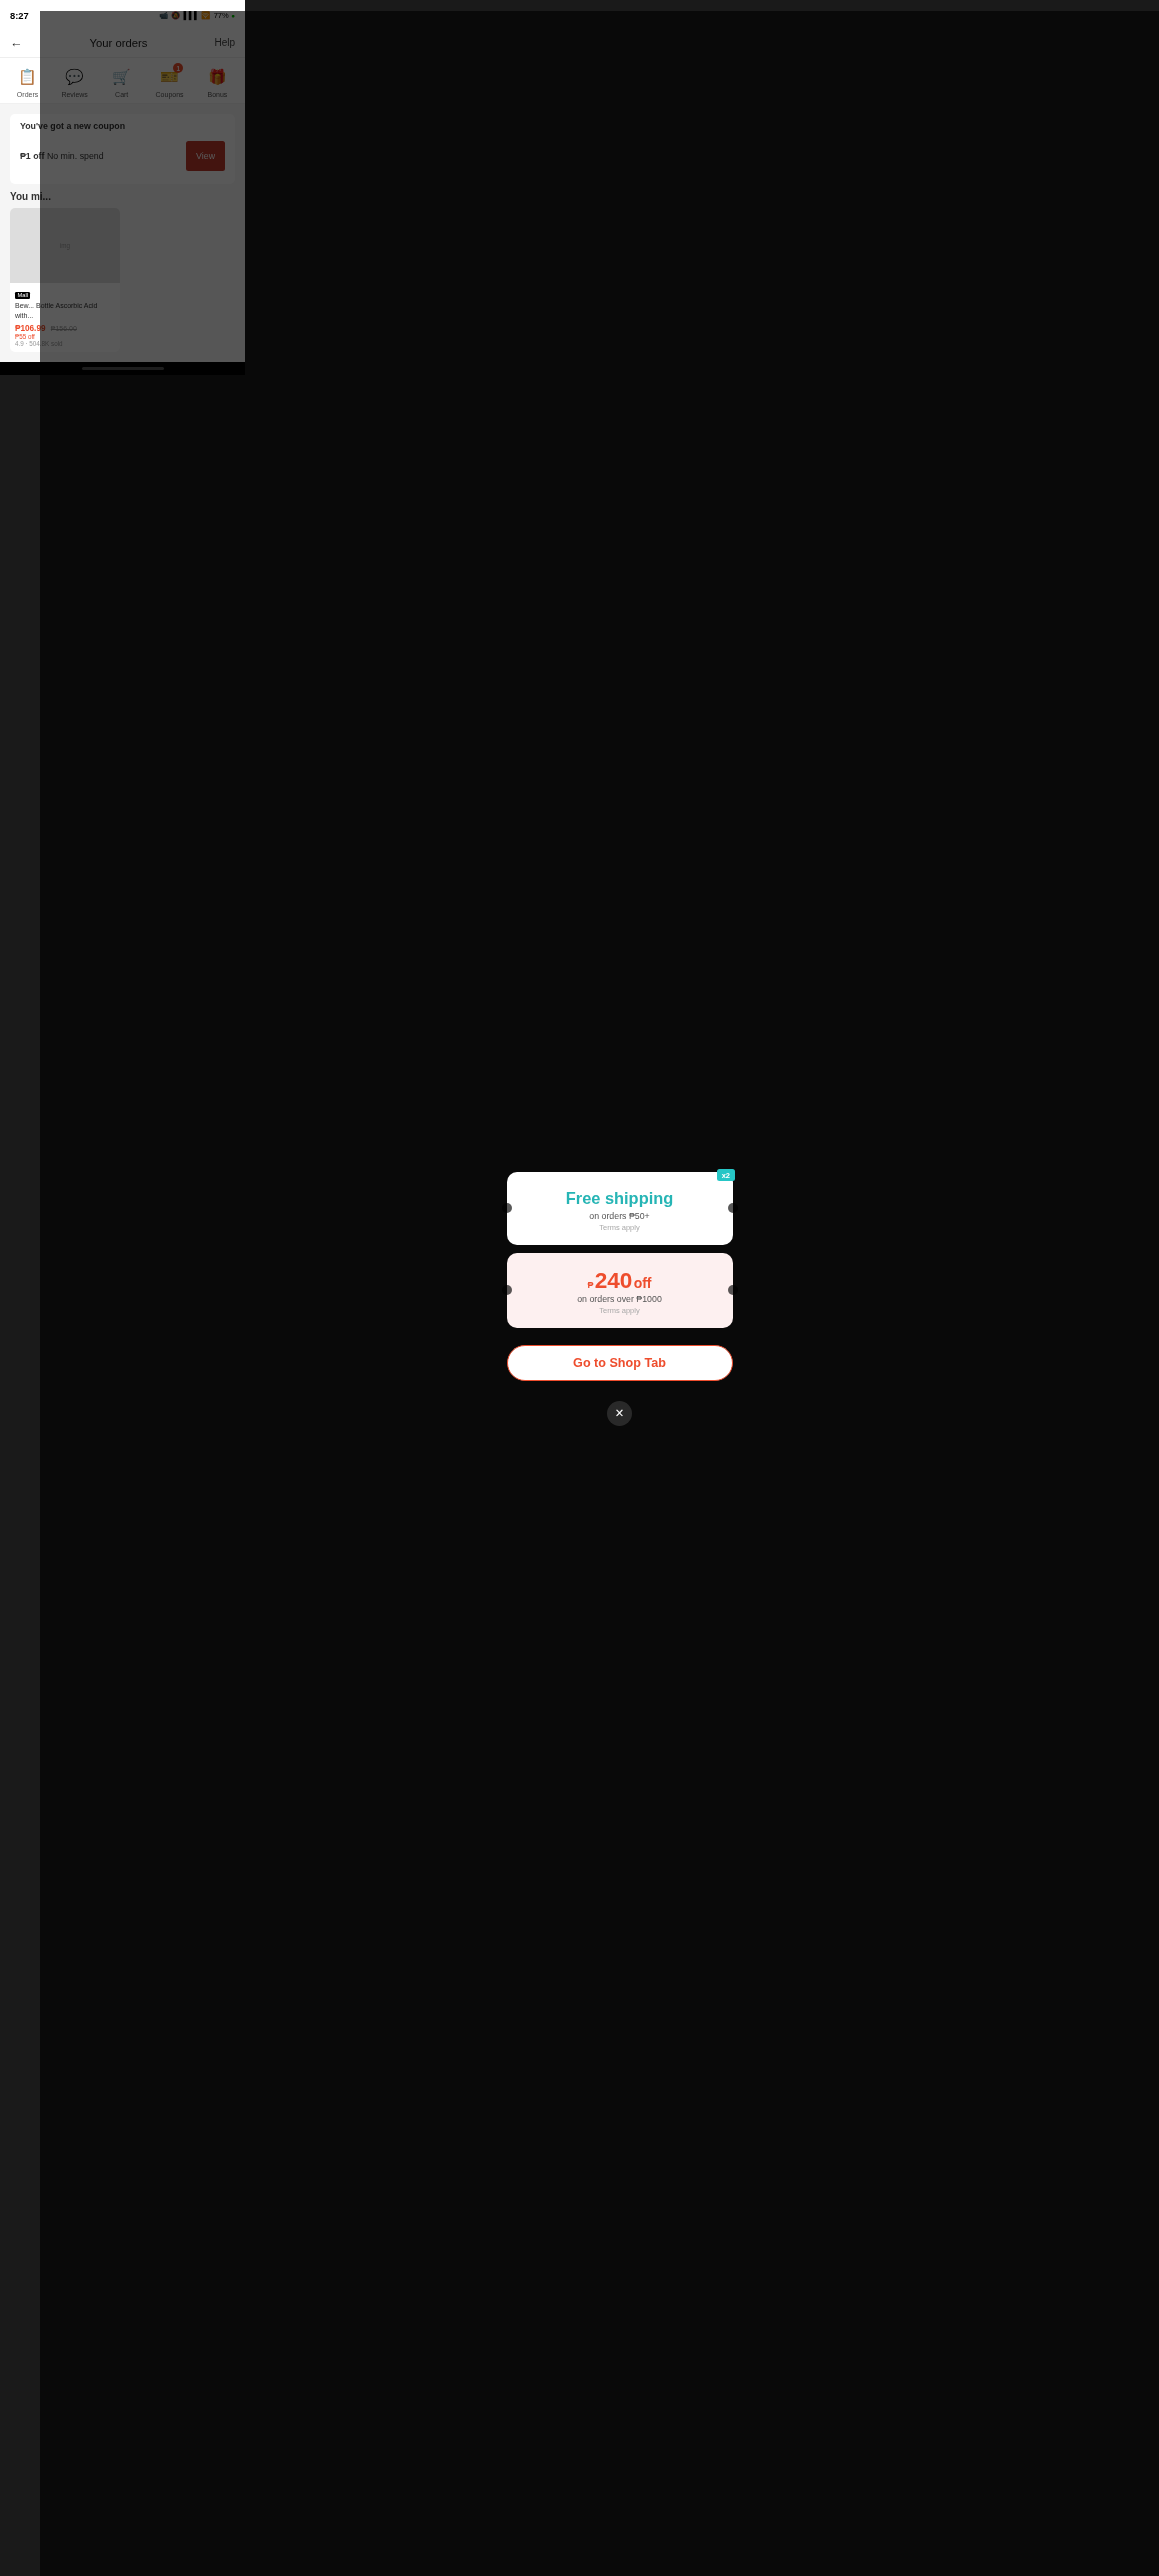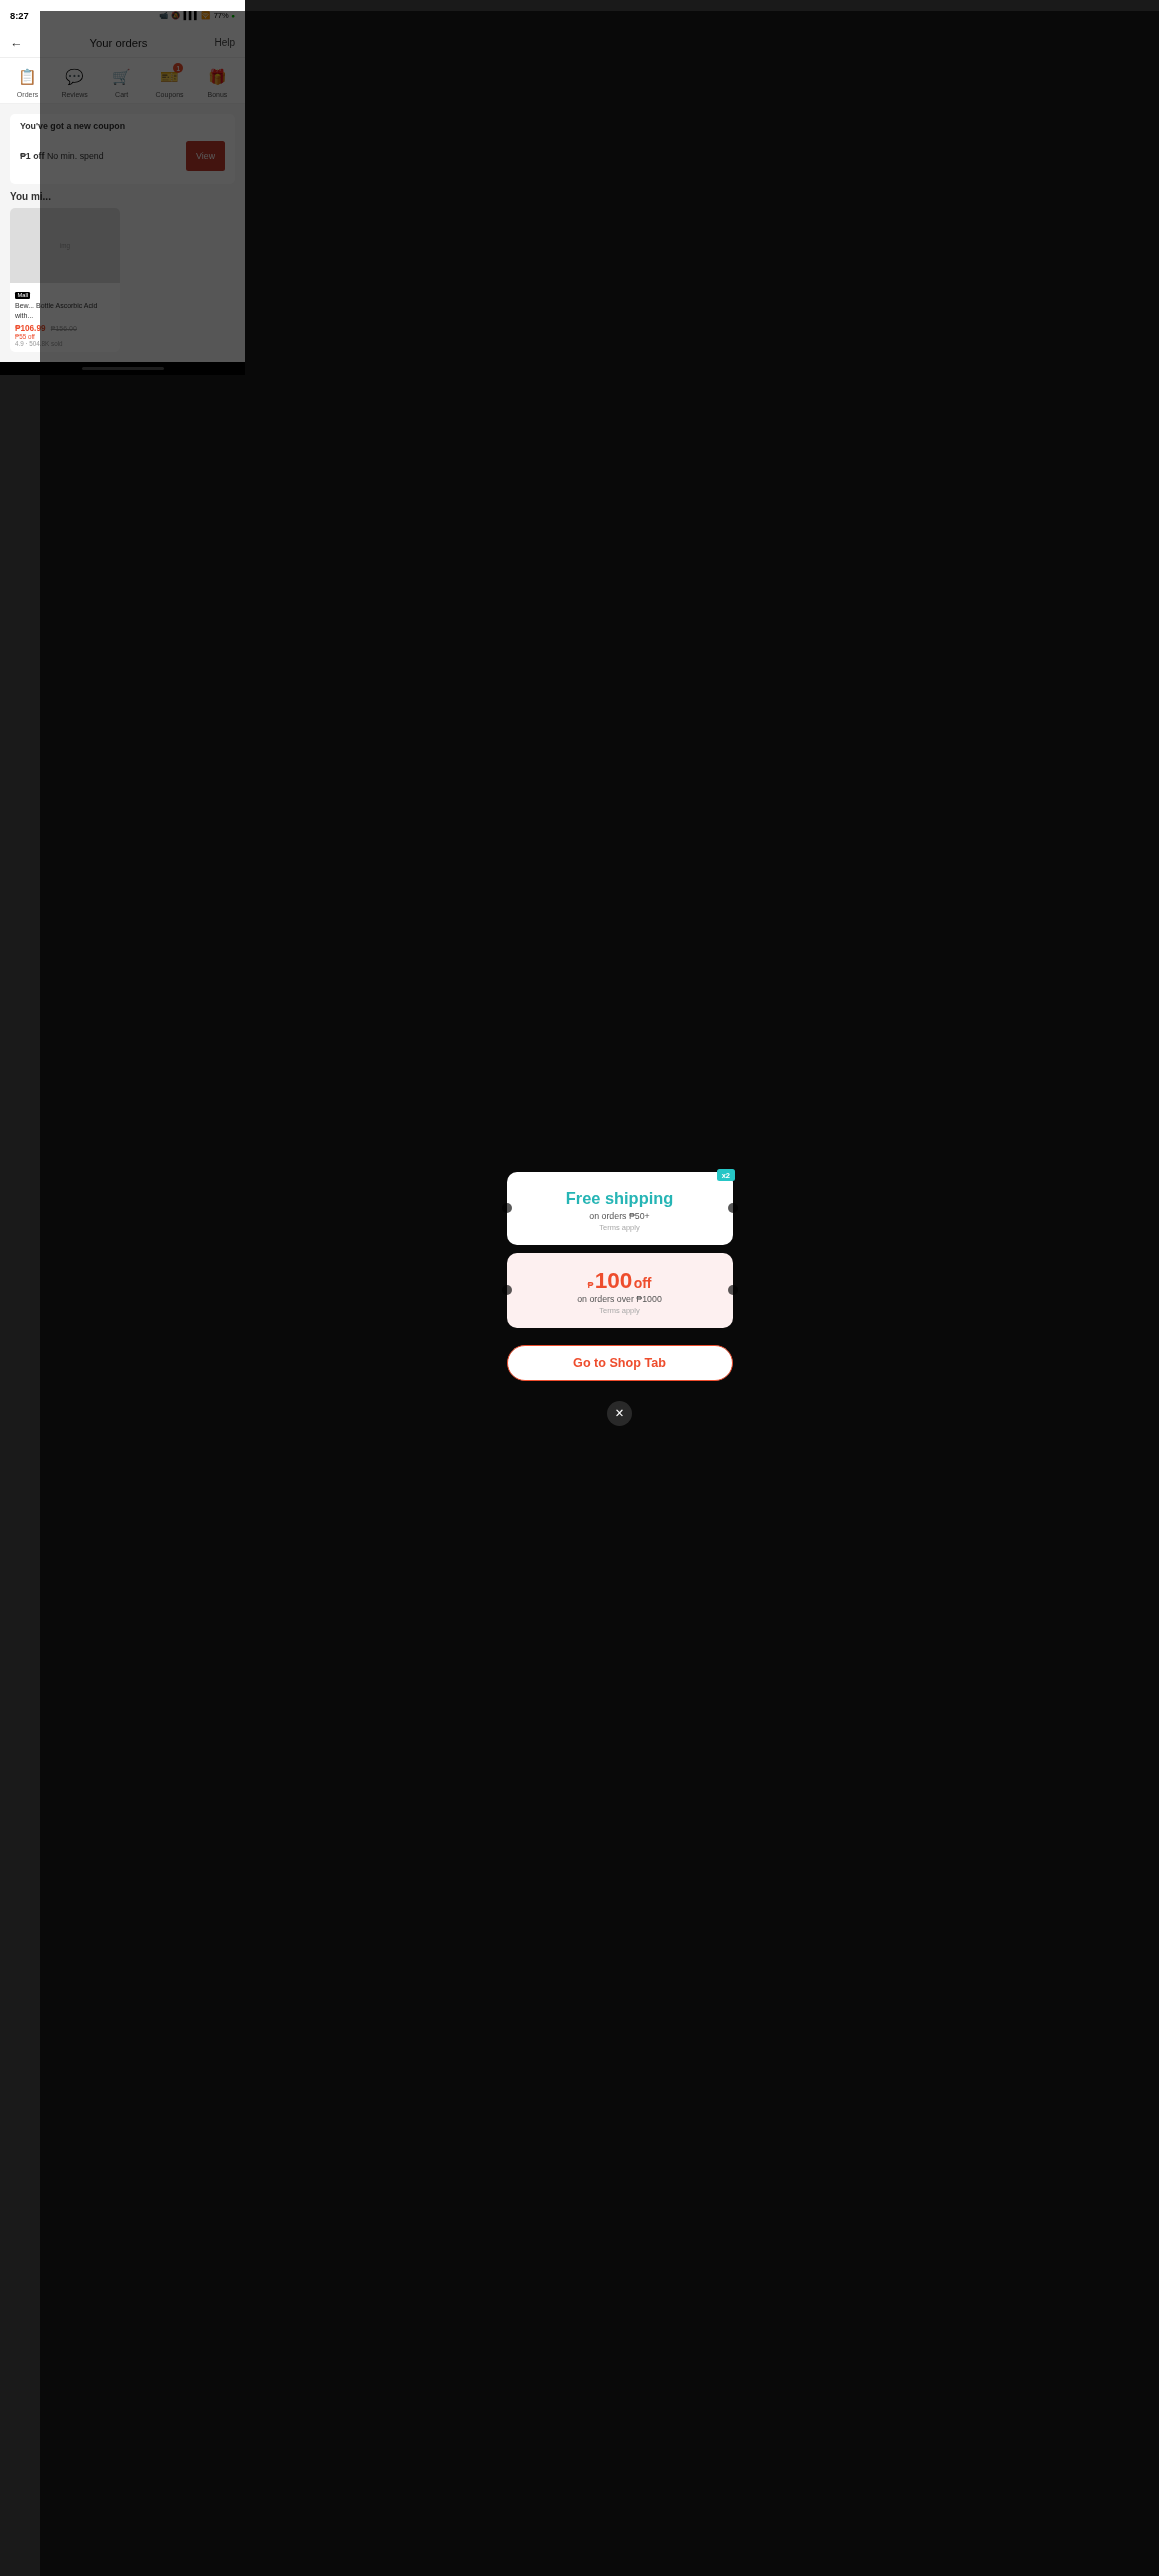--- a/index.html
+++ b/index.html
@@ -486,21 +486,21 @@
       <div class="free-shipping-title">Free shipping</div>
       <div class="coupon-subtitle">on orders ₱50+</div>
       <div class="coupon-terms">Terms apply</div>
     </div>
 
     <div class="coupon-card coupon-card-pink">
       <div class="coupon-notch-left"></div>
       <div class="coupon-notch-right"></div>
       <div class="pink-row">
         <span class="pink-amount">₱</span>
-        <span class="pink-amount-big">100</span>
+        <span class="pink-amount-big">240</span>
         <span class="pink-amount-off">off</span>
       </div>
       <div class="coupon-subtitle">on orders over ₱1000</div>
       <div class="coupon-terms">Terms apply</div>
     </div>
 
     <button class="go-to-shop-btn">Go to Shop Tab</button>
 
     <div class="close-btn">
       <span>✕</span>

